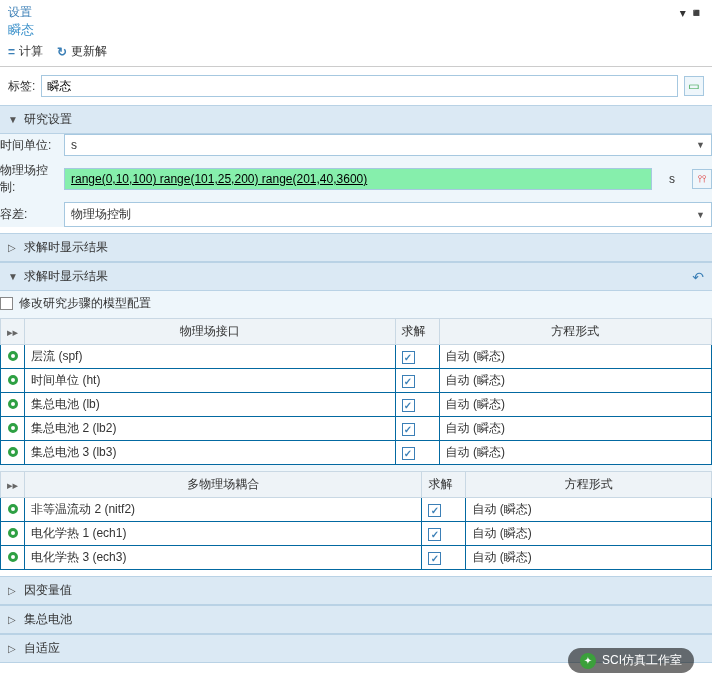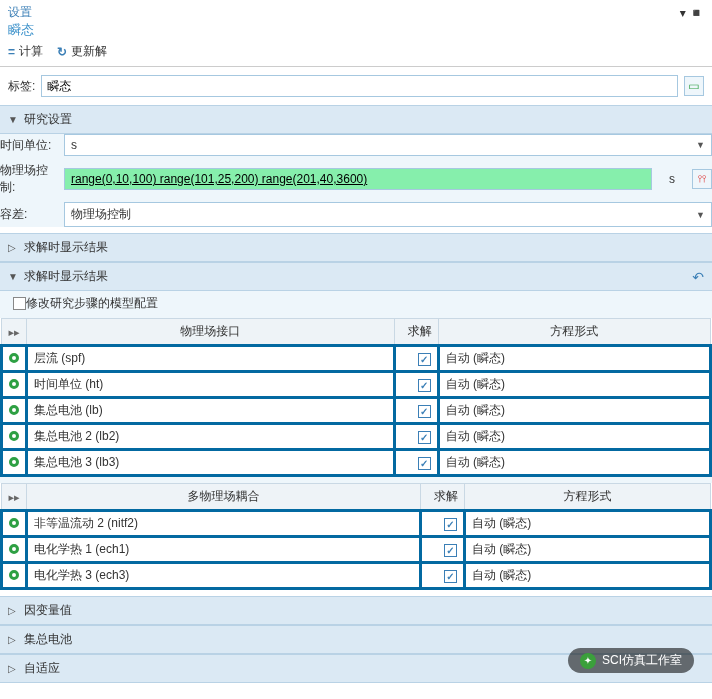--- a/index.html
+++ b/index.html
@@ -18,27 +18,27 @@
 .section-hdr .arrow { font-size: 10px; color: #555; width: 10px; }
 .section-hdr .spacer { flex: 1; }
 .undo-ic { color: #3b7fb6; font-size: 14px; }
 .section-body { background: #eef6fb; }
 .form-row { display: flex; align-items: center; gap: 8px; margin-bottom: 6px; }
 .form-row label { width: 56px; }
 .sel { flex: 1; background: #fff; border: 1px solid #a6c8e0; padding: 3px 6px; display: flex; justify-content: space-between; align-items: center; cursor: pointer; }
 .sel .dd { font-size: 9px; color: #555; }
 .txtin { flex: 1; background: #86efac; border: 1px solid #a6c8e0; padding: 3px 6px; text-decoration: underline; }
 .unit-box { width: 24px; text-align: center; }
-.chk-row { display: flex; align-items: center; padding: 4px 0 6px; margin-left: 13px; }
+.chk-row { display: flex; align-items: center; gap: 6px; padding: 4px 0 6px; }
 .chk { width: 13px; height: 13px; border: 1px solid #888; background: #fff; display: inline-block; }
 .tbl { width: 100%; border-collapse: collapse; background: #fff; margin-bottom: 6px; }
 .tbl th { background: #eef3f7; border: 1px solid #c9d8e4; padding: 4px 6px; text-align: center; font-weight: normal; }
-.tbl td { border: 3px solid #0369a1; padding: 3px 6px; height: 20px; vertical-align: middle; }
+.tbl td { border: 1px solid #0369a1; padding: 3px 6px; height: 20px; vertical-align: middle; }
 .tbl .dot-col { width: 24px; text-align: center; }
-.tbl .solve-col { width: 44px; text-align: right; }
+.tbl .solve-col { width: 44px; text-align: left; }
 .dot { width: 10px; height: 10px; border-radius: 50%; background: #fff; border: 3px solid #2ea043; display: inline-block; }
 .cb { width: 13px; height: 13px; border: 1px solid #3b7fb6; display: inline-flex; align-items: center; justify-content: center; color: #3b7fb6; font-size: 10px; font-weight: bold; }
 .move-h { font-size: 11px; color: #666; }
 .watermark { position: absolute; right: 18px; top: 648px; background: rgba(0,0,0,.55); color: #fff; padding: 4px 12px; border-radius: 14px; display: flex; align-items: center; gap: 6px; font-size: 12px; }
 .wm-ic { background: #3ba03b; color: #fff; border-radius: 50%; width: 16px; height: 16px; display: flex; align-items: center; justify-content: center; font-size: 10px; }
 </style>
 </head>
 <body>
 
 <div class="panel-title">

